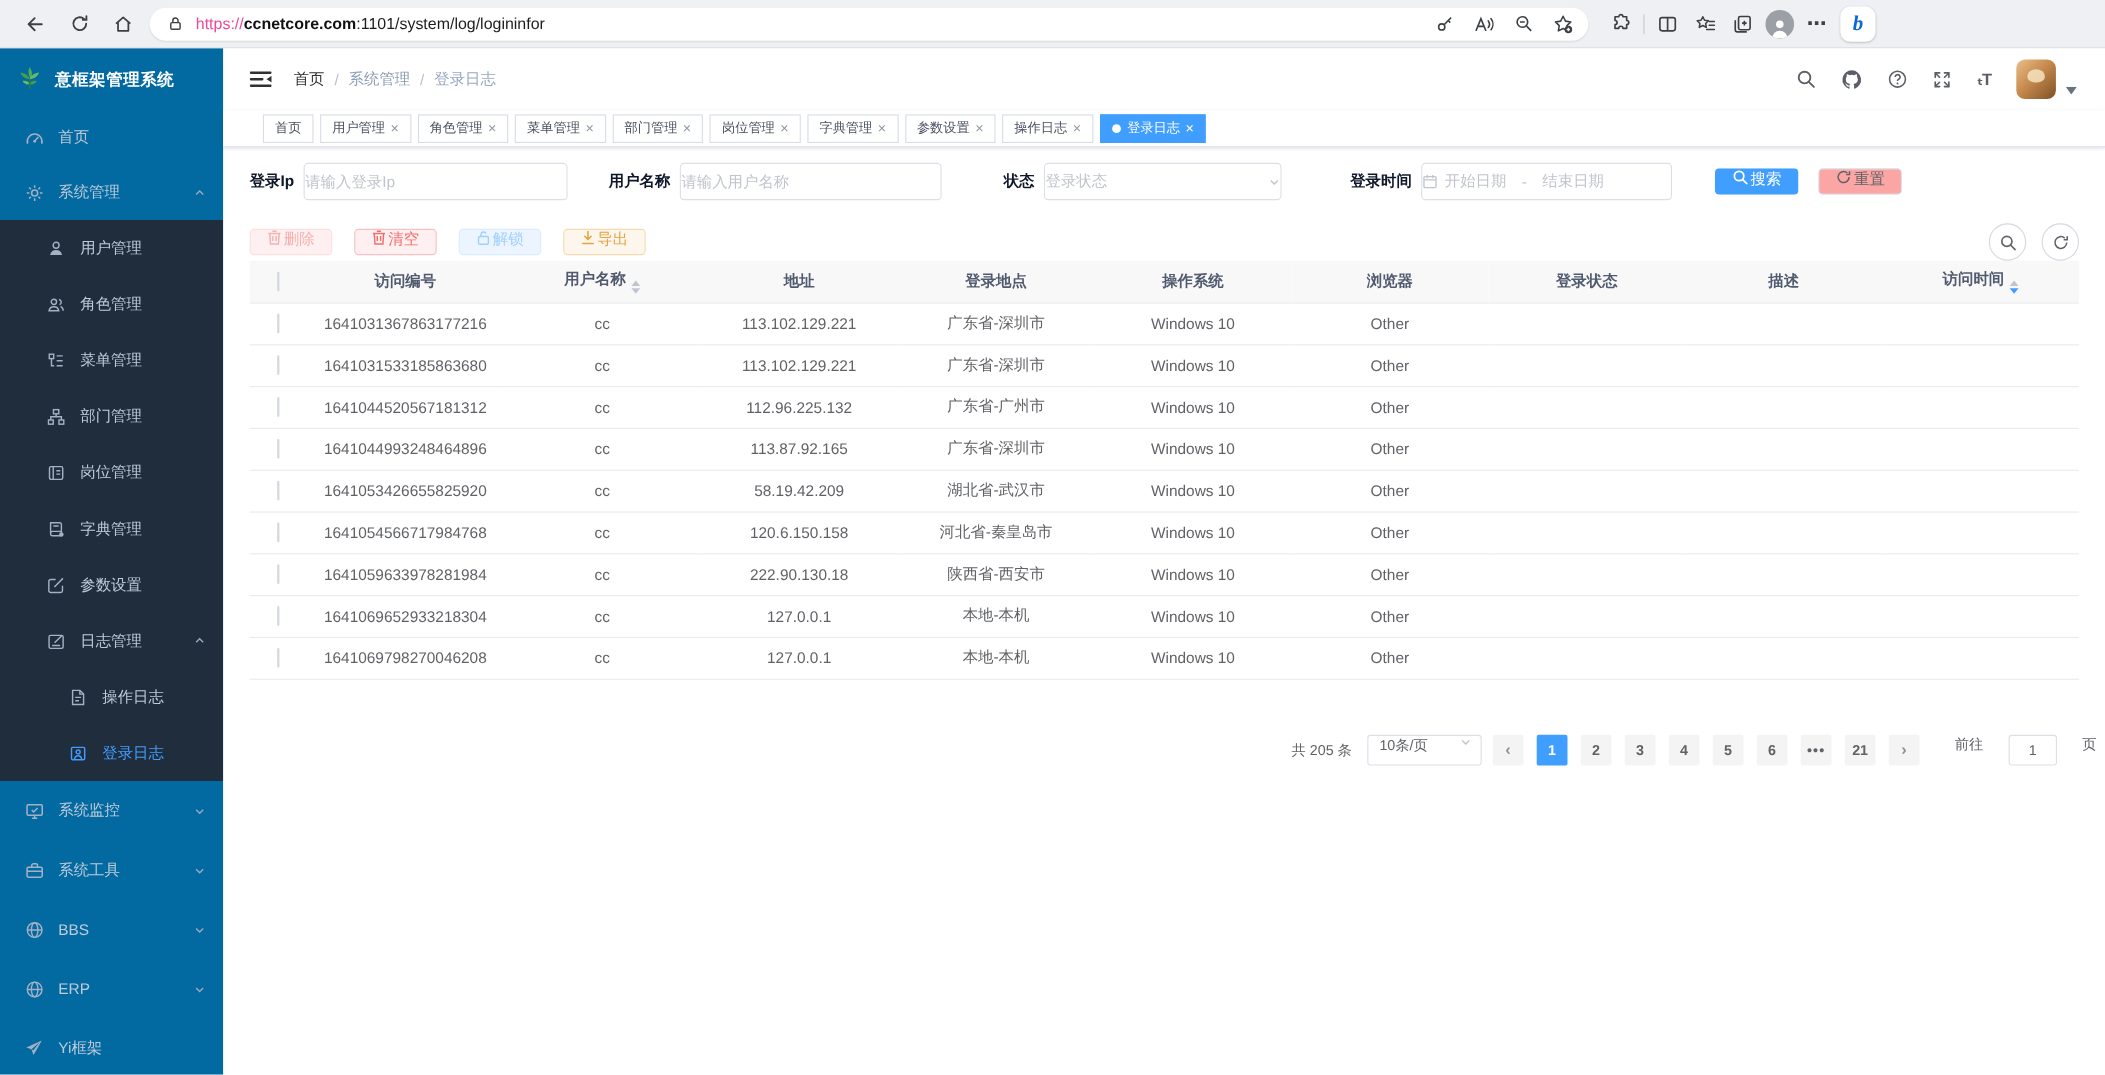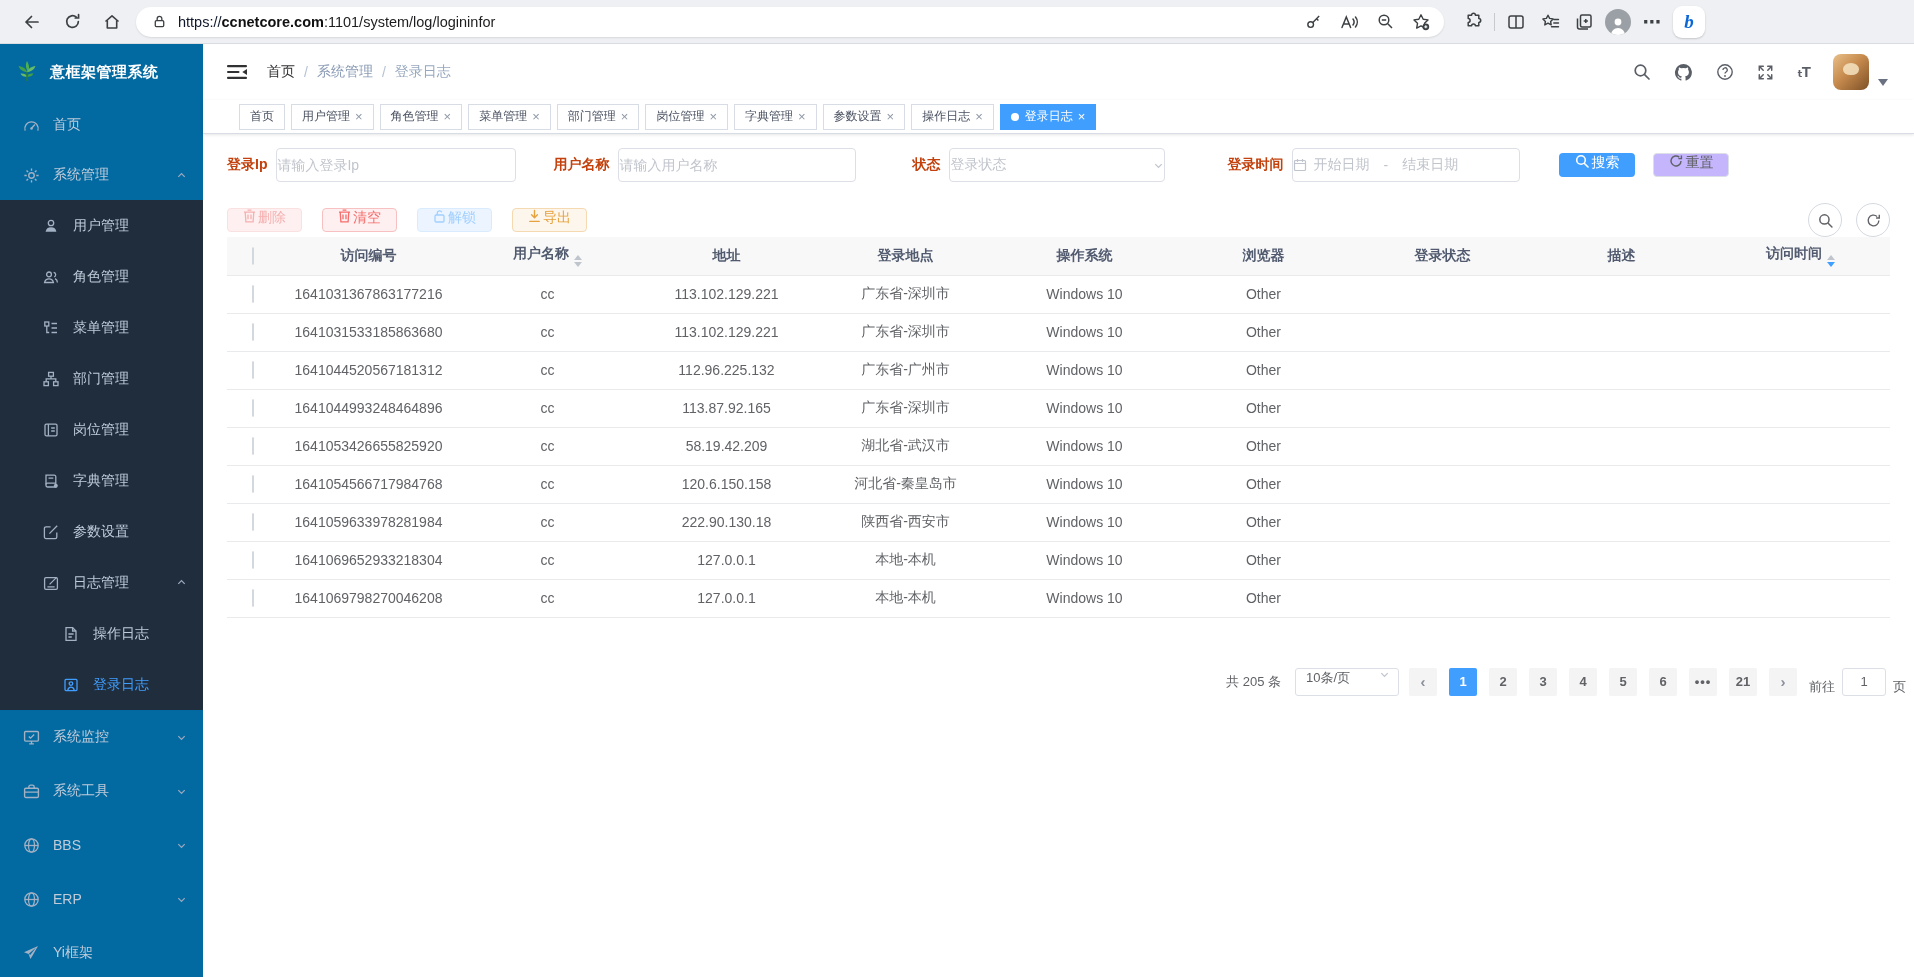--- a/index.html
+++ b/index.html
@@ -5,21 +5,21 @@
   *{margin:0;padding:0;box-sizing:border-box}
   html,body{width:1914px;height:977px;overflow:hidden}
   body{font-family:"Liberation Sans","DejaVu Sans",sans-serif;font-size:14px;color:#303133;background:#fff}
   svg{display:block}
 
   
   .browser{height:44px;background:#eef0f3;border-bottom:1px solid #d9dce0;display:flex;align-items:center;padding:0 10px 0 16px;gap:8px}
   .b-icon{width:32px;height:32px;border-radius:6px;display:flex;align-items:center;justify-content:center;color:#3c4043;flex:none;cursor:pointer}
   .url-pill{height:30px;background:#fff;border-radius:15px;width:1308px;display:flex;align-items:center;padding:0 10px 0 14px;gap:10px;box-shadow:0 1px 2px rgba(0,0,0,.10);flex:none}
   .url-text{flex:1;font-size:14.5px;color:#1d1d1f;white-space:nowrap;overflow:hidden}
-  .url-text .dim{color:#0f172a}
+  .url-text .dim{color:#ec4899}
   .url-text .host{font-weight:700;color:#111}
   .pill-icon{width:26px;height:26px;border-radius:50%;display:flex;align-items:center;justify-content:center;color:#3c4043;flex:none;cursor:pointer}
   .tb-div{width:1px;height:18px;background:#c6c9cd;flex:none}
   .edge-avatar{width:26px;height:26px;border-radius:50%;background:#9aa0a6;display:flex;align-items:flex-end;justify-content:center;overflow:hidden}
   .bing-tile{width:32px;height:32px;border-radius:9px;background:#fff;box-shadow:0 1px 2px rgba(0,0,0,.18);display:flex;align-items:center;justify-content:center;font-weight:700;font-style:italic;font-size:19px;color:#0b67d6;font-family:"Liberation Serif",serif}
 
   
   .app{display:flex;height:933px}
   .sidebar{width:203px;background:#0369a1;color:#bfcbd9;flex:none;overflow:hidden}
   .logo{height:56px;display:flex;align-items:center;gap:10px;padding-left:14px}
@@ -57,29 +57,29 @@
   .tab{height:26px;display:inline-flex;align-items:center;gap:5px;padding:0 10px;border:1px solid #d8dce5;background:#fff;font-size:12px;color:#495060;cursor:pointer;flex:none}
   .tab .x{font-size:13px;color:#8e97a6;line-height:1;cursor:pointer}
   .tab.active{background:#409eff;border-color:#409eff;color:#fff}
   .tab.active .dot{width:8px;height:8px;background:#fff;border-radius:50%;margin-right:1px}
   .tab.active .x{color:#fff}
 
   
   .content{flex:1;padding:14px 24px 0;min-width:0}
   .filters{display:flex;align-items:center;margin-top:0}
   .f-group{display:flex;align-items:center;gap:9px}
-  .f-label{font-weight:700;color:#c2410c;white-space:nowrap}
+  .f-label{font-weight:700;color:#0f172a;white-space:nowrap}
   .f-box{height:34px;border:1px solid #dcdfe6;border-radius:4px;background:#fff;display:flex;align-items:center;padding:0 0;color:#c0c4cc;gap:6px}
   .f-box input{border:none;outline:none;width:100%;font:inherit;color:#606266;background:transparent}
   .f-box input::placeholder{color:#c0c4cc}
   .sel-caret{margin-left:auto;color:#c0c4cc}
   .range-sep{color:#c0c4cc;padding:0 8px}
   .btn{height:24px;border-radius:4px;display:inline-flex;align-items:flex-start;gap:2px;padding:0 15px;font-size:14px;cursor:pointer;border:1px solid transparent;white-space:nowrap}
   .btn-primary{background:#409eff;color:#fff}
-  .btn-plain{background:#c4b5fd;border-color:#dcdfe6;color:#606266}
+  .btn-plain{background:#fca5a5;border-color:#dcdfe6;color:#606266}
   .btn-danger-dis{color:#f5b0b0;background:#fef0f0;border-color:#fbe0e0}
   .btn-danger{color:#f56c6c;background:#fef0f0;border-color:#f8c1c1}
   .btn-info-dis{color:#a0cfff;background:#ecf5ff;border-color:#d9ecff}
   .btn-warning{color:#e6a23c;background:#fdf6ec;border-color:#f5dab1}
 
   .actions{display:flex;align-items:center;gap:20px;margin-top:21px}
   .circle-btns{margin-left:auto;display:flex;gap:14px}
   .cbtn{width:34px;height:34px;border-radius:50%;border:1px solid #d5d9e0;display:flex;align-items:center;justify-content:center;color:#606266;background:#fff;cursor:pointer}
 
   
@@ -93,21 +93,21 @@
   .tri-down.on{border-top-color:#409eff}
 
   
   .pager{display:flex;align-items:center;justify-content:flex-end;gap:8px;margin-top:50px;margin-right:-16px;font-size:13px;color:#606266}
   .p-total{margin-right:6px}
   .psel{width:104px;height:28px;border:1px solid #dcdfe6;border-radius:3px;display:flex;padding:0 8px 0 10px;color:#606266;cursor:pointer;background:#fff}
   .psel .sel-caret{color:#c0c4cc}
   .pbtn{min-width:28px;height:28px;background:#f4f4f5;border-radius:2px;display:inline-flex;align-items:center;justify-content:center;margin:0 2px;color:#606266;font-weight:600;padding:0 4px;cursor:pointer}
   .pbtn.arrow{color:#8b919b;font-size:15px}
   .pbtn.active{background:#409eff;color:#fff}
-  .goto{display:flex;align-items:flex-end;gap:7px;margin-left:2px}
+  .goto{display:flex;align-items:flex-start;gap:23px;margin-left:22px}
   .goto input{width:44px;height:28px;border:1px solid #dcdfe6;border-radius:3px;text-align:center;font:inherit;color:#606266;outline:none}
 </style>
 </head>
 <body>
 
 <div class="browser">
   <div class="b-icon">
     <span>
         <svg width="18" height="18" viewBox="0 0 18 18" fill="none" stroke="currentColor" stroke-width="1.7" stroke-linecap="round" stroke-linejoin="round">
           <path d="M15 9H3M8.5 3.5 3 9l5.5 5.5"></path>

